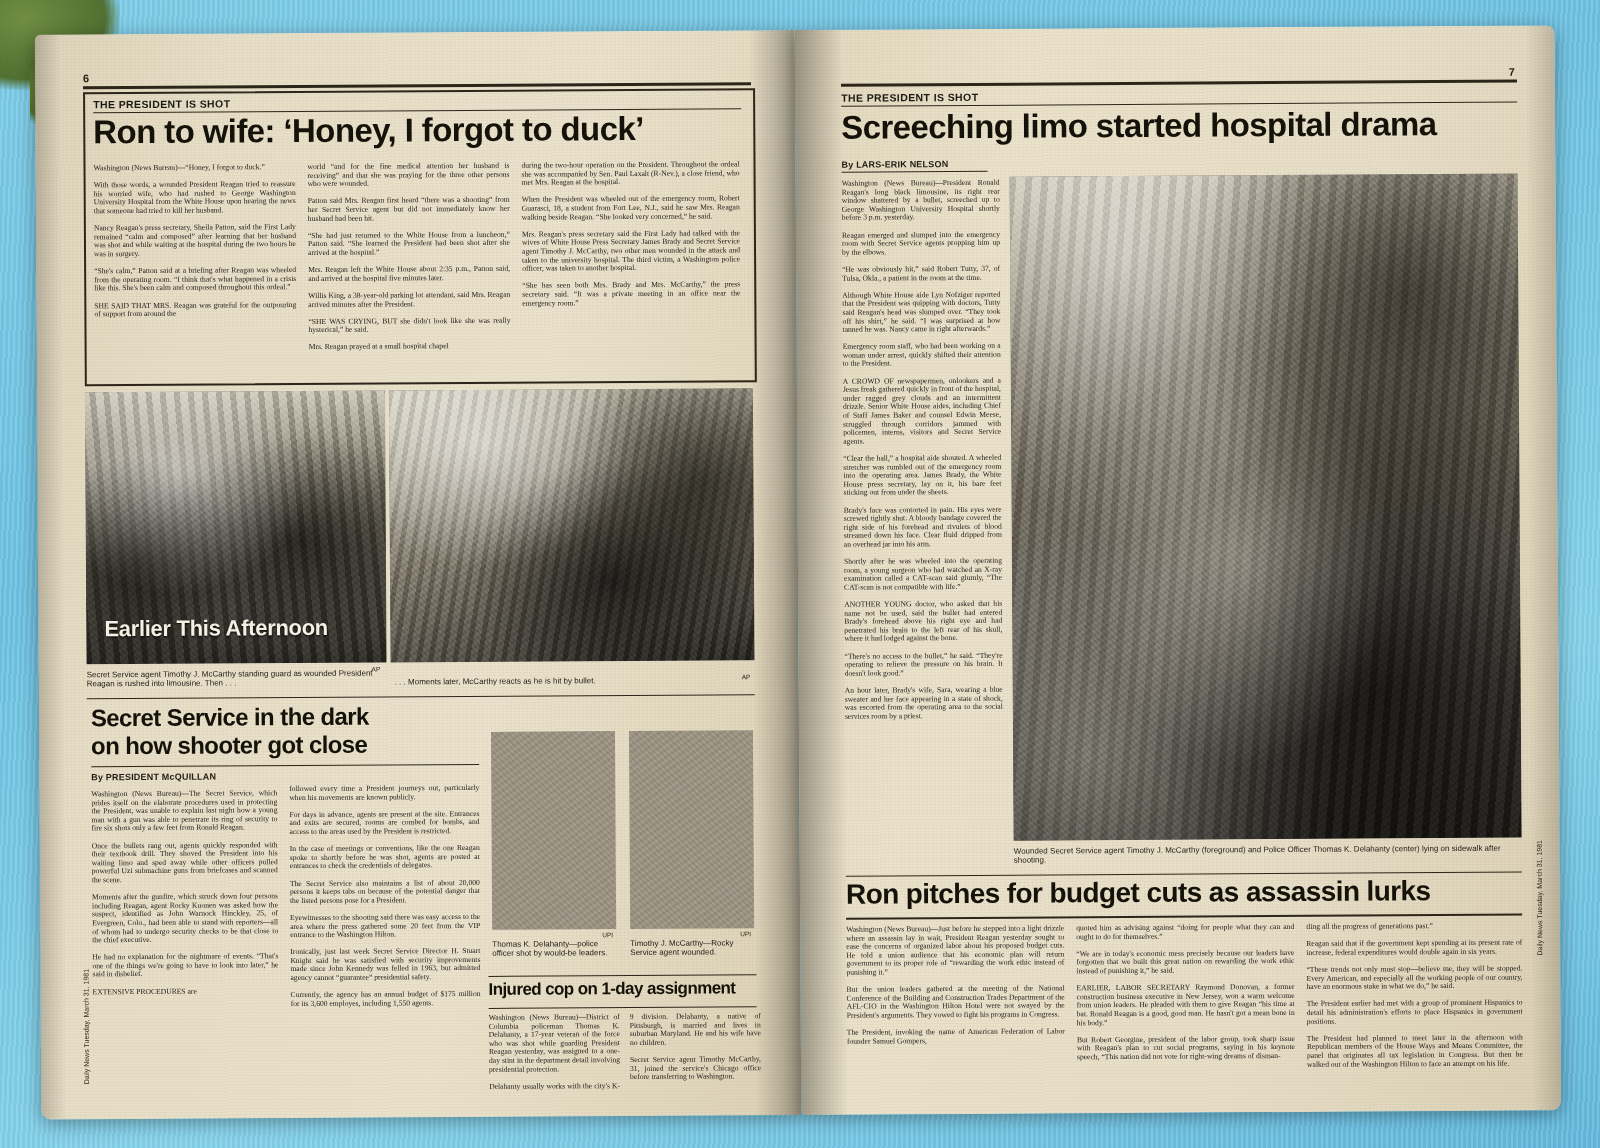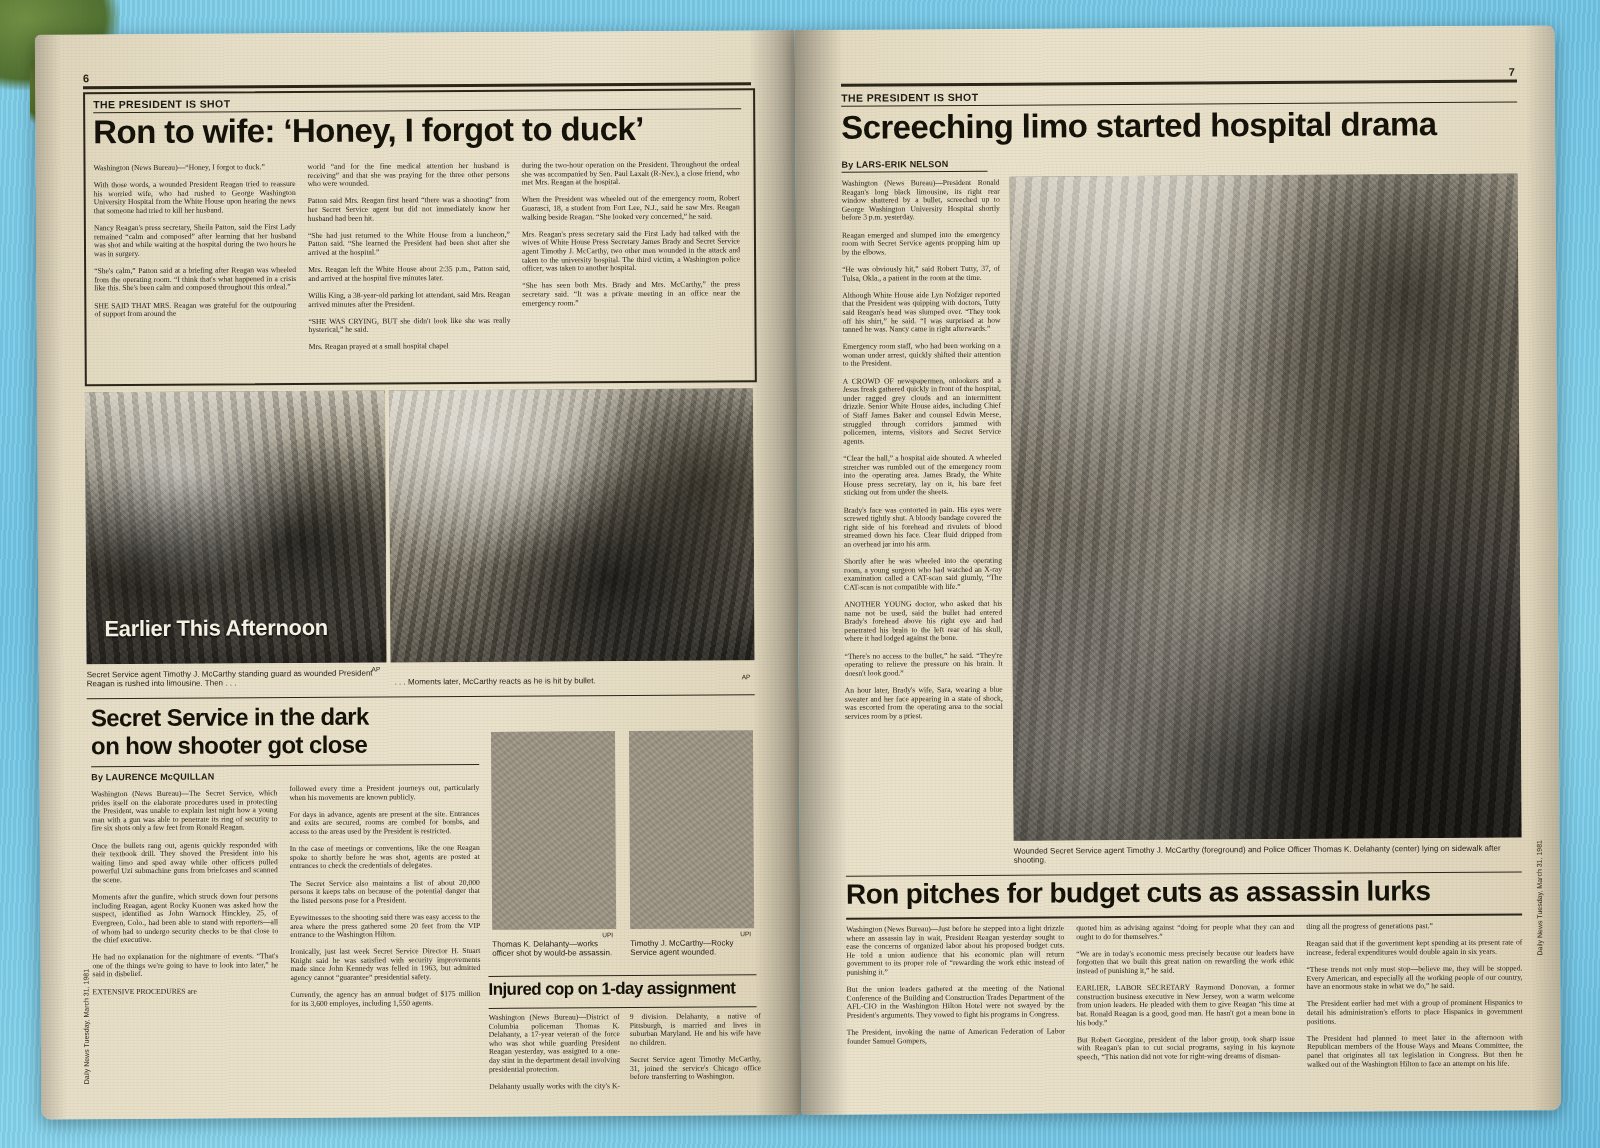--- a/index.html
+++ b/index.html
@@ -243,21 +243,21 @@
       <div class="caption" style="position:absolute; left:48px; top:636px; width:292px;">Secret Service agent Timothy J. McCarthy standing guard as wounded President Reagan is rushed into limousine. Then . . .</div>
       <div class="credit" style="position:absolute; left:333px; top:633px;">AP</div>
       <div class="caption" style="position:absolute; left:356px; top:645px; width:340px;">. . . Moments later, McCarthy reacts as he is hit by bullet.</div>
       <div class="credit" style="position:absolute; left:703px; top:643px;">AP</div>
 
       <div class="thinline" style="left:48px; top:664px; width:668px; height:1px;"></div>
 
       <div class="headline" style="position:absolute; left:52px; top:672px; width:400px; font-size:24px;">Secret Service in the dark</div>
       <div class="headline" style="position:absolute; left:52px; top:700px; width:400px; font-size:24px;">on how shooter got close</div>
       <div class="thinline" style="left:52px; top:732px; width:388px; height:1px;"></div>
-      <div class="byline" style="position:absolute; left:52px; top:738px;">By LAURENCE McQUILLAN</div>
+      <div class="byline" style="position:absolute; left:52px; top:738px;">By PRESIDENT McQUILLAN</div>
 
       <div class="body" style="position:absolute; left:52px; top:756px; width:186px; height:300px; white-space:pre-wrap;">Washington (News Bureau)—The Secret Service, which prides itself on the elaborate procedures used in protecting the President, was unable to explain last night how a young man with a gun was able to penetrate its ring of security to fire six shots only a few feet from Ronald Reagan.
 
 Once the bullets rang out, agents quickly responded with their textbook drill. They shoved the President into his waiting limo and sped away while other officers pulled powerful Uzi submachine guns from briefcases and scanned the scene.
 
 Moments after the gunfire, which struck down four persons including Reagan, agent Rocky Kuonen was asked how the suspect, identified as John Warnock Hinckley, 25, of Evergreen, Colo., had been able to stand with reporters—all of whom had to undergo security checks to be that close to the chief executive.
 
 He had no explanation for the nightmare of events. “That's one of the things we're going to have to look into later,” he said in disbelief.
 
 EXTENSIVE PROCEDURES are</div>
@@ -286,21 +286,21 @@
       <div class="mug" style="left:590px; top:700px; width:124px; height:198px;">
         <div class="ph-base" style="background:
             linear-gradient(180deg,#bdb6a6 0%,#a29b8b 20%,#8a8374 45%,#585349 75%,#2e2b25 100%);"></div>
         <div class="ph-base" style="background:
             radial-gradient(ellipse at 48% 34%, rgba(238,233,218,.6), rgba(238,233,218,0) 40%),
             radial-gradient(ellipse at 50% 86%, rgba(20,19,15,.7), rgba(20,19,15,0) 50%);"></div>
         <div class="ph-noise"></div>
       </div>
       <div class="credit" style="position:absolute; left:562px; top:900px;">UPI</div>
       <div class="credit" style="position:absolute; left:700px; top:900px;">UPI</div>
-      <div class="caption" style="position:absolute; left:452px; top:908px; width:128px;">Thomas K. Delahanty—works officer shot by would-be assassin.</div>
+      <div class="caption" style="position:absolute; left:452px; top:908px; width:128px;">Thomas K. Delahanty—police officer shot by would-be leaders.</div>
       <div class="caption" style="position:absolute; left:590px; top:908px; width:128px;">Timothy J. McCarthy—Rocky Service agent wounded.</div>
 
       <div class="thinline" style="left:448px; top:944px; width:268px; height:1px;"></div>
       <div class="headline" style="position:absolute; left:448px; top:950px; width:280px; font-size:17px;">Injured cop on 1-day assignment</div>
       <div class="thinline" style="left:448px; top:976px; width:268px; height:1px;"></div>
       <div class="body" style="position:absolute; left:448px; top:982px; width:272px; height:86px; white-space:pre-wrap; column-count:2; column-gap:10px;">Washington (News Bureau)—District of Columbia policeman Thomas K. Delahanty, a 17-year veteran of the force who was shot while guarding President Reagan yesterday, was assigned to a one-day stint in the department detail involving presidential protection.
 
 Delahanty usually works with the city's K-9 division. Delahanty, a native of Pittsburgh, is married and lives in suburban Maryland. He and his wife have no children.
 
 Secret Service agent Timothy McCarthy, 31, joined the service's Chicago office before transferring to Washington.</div>

